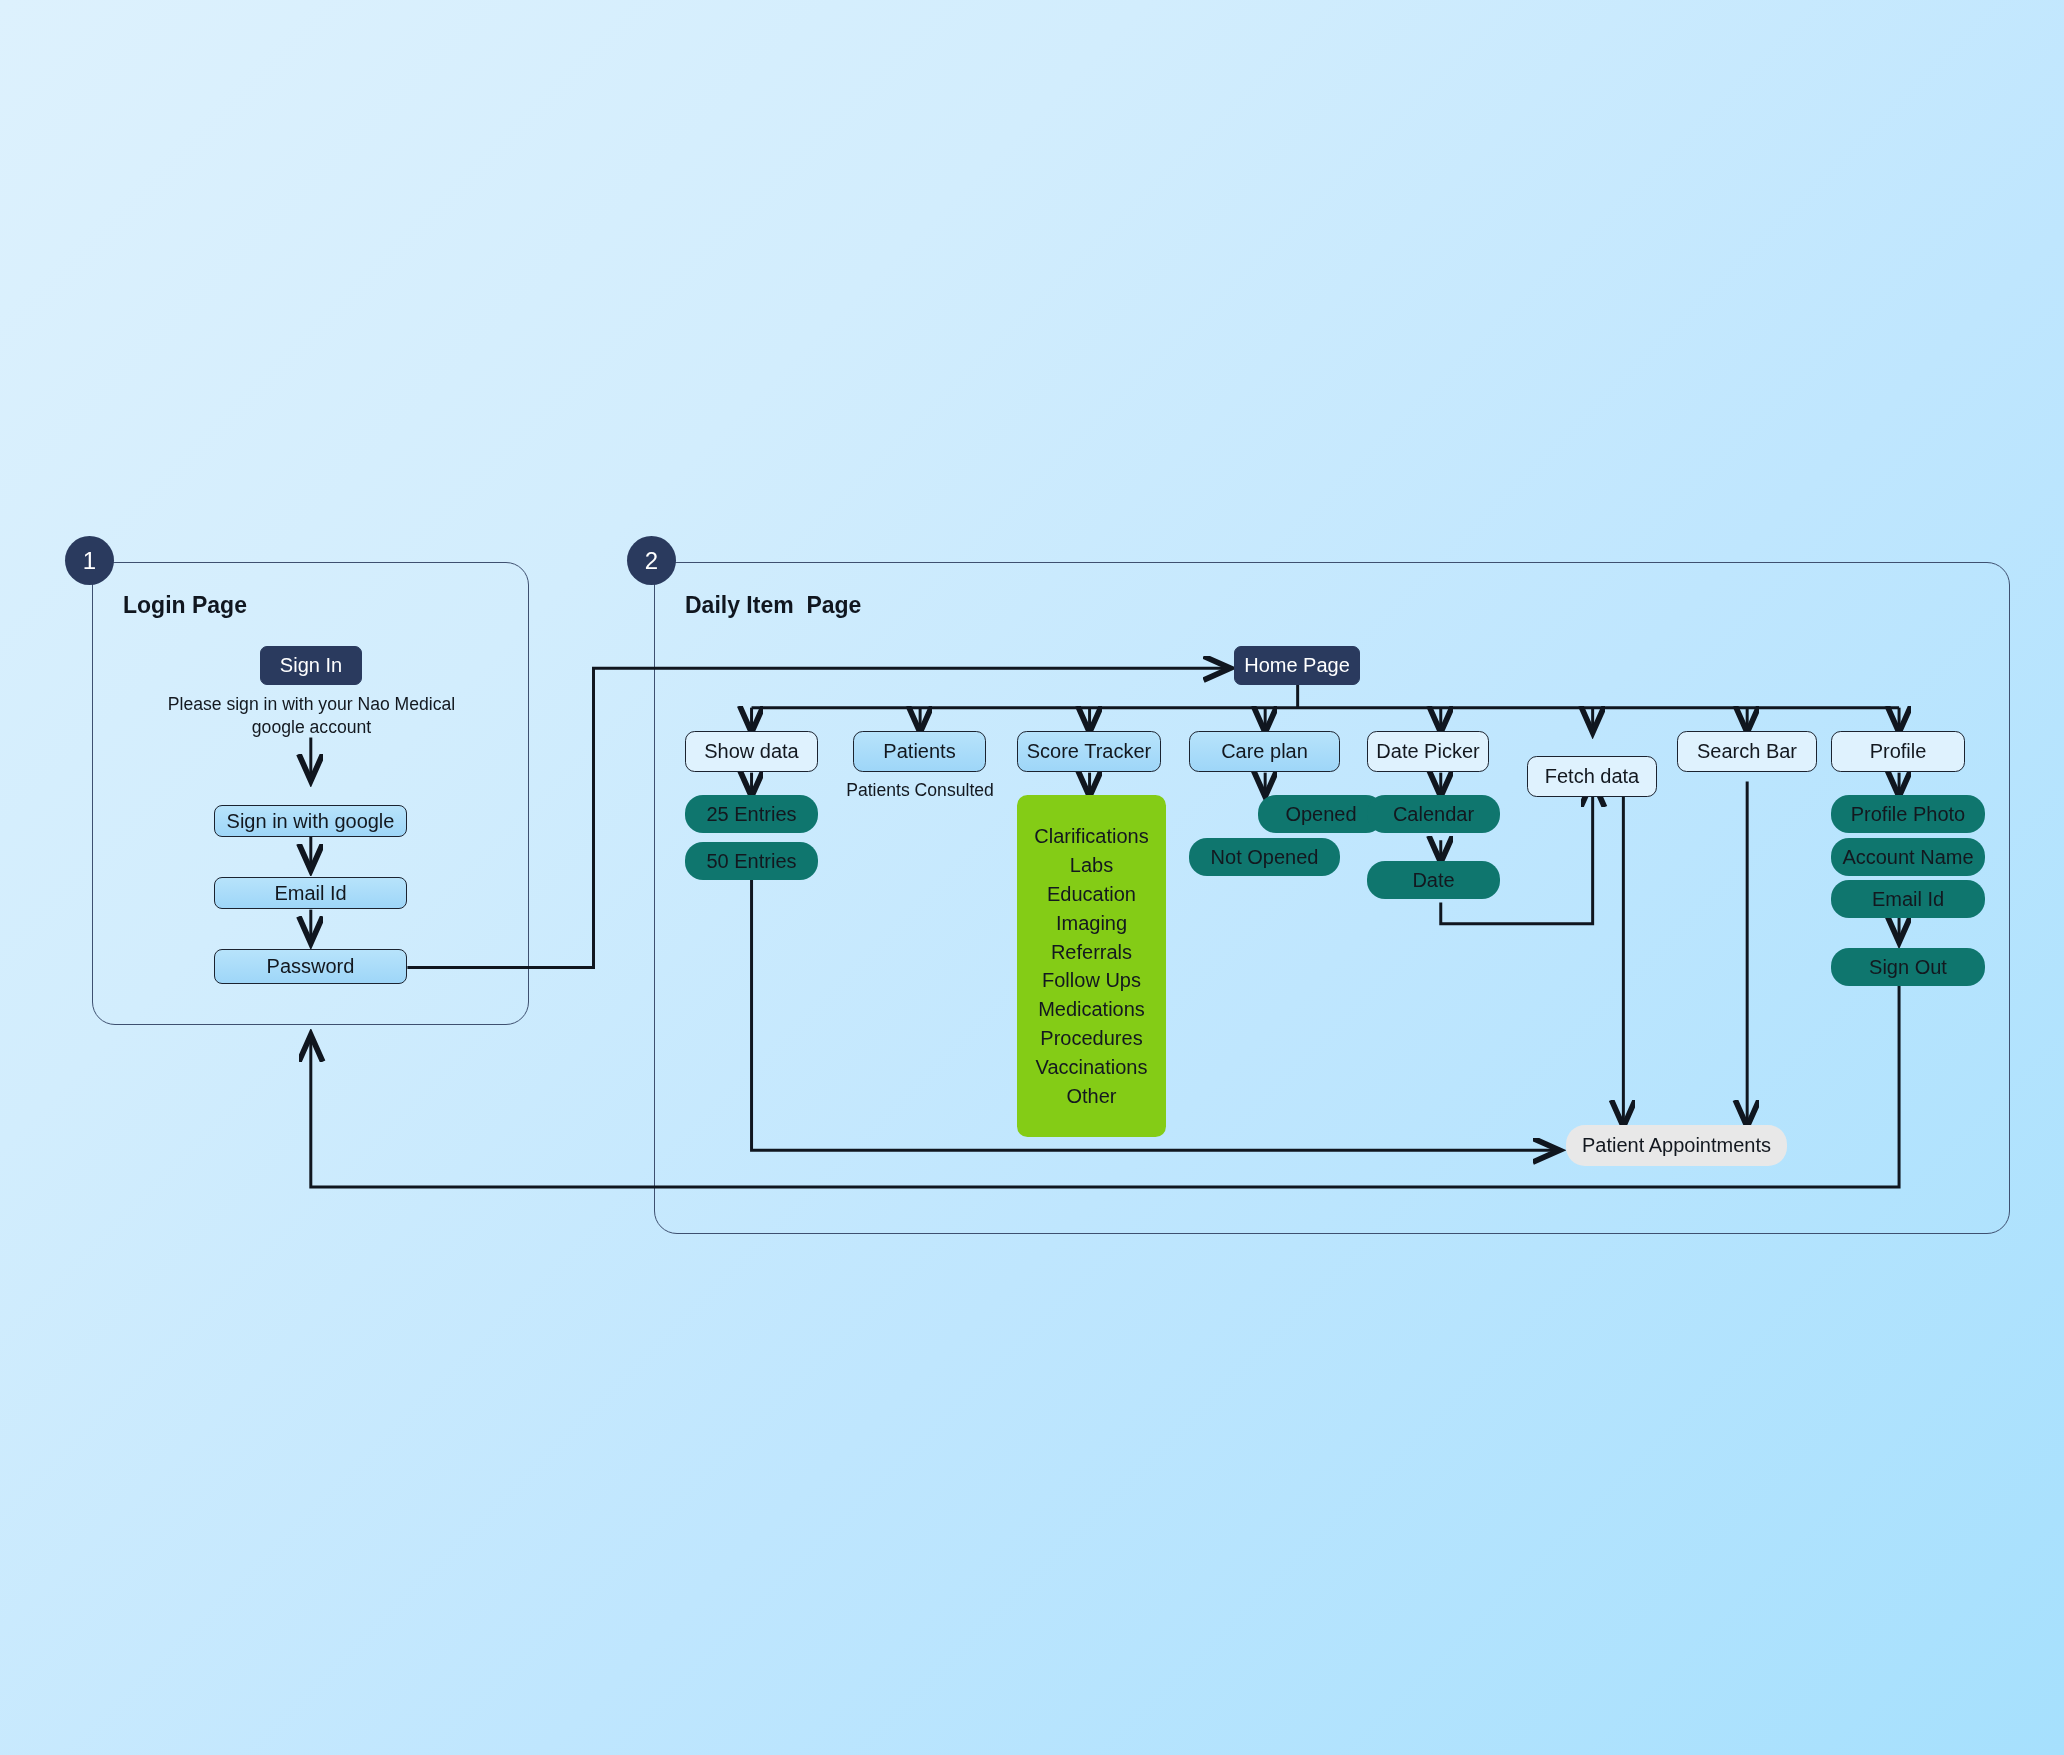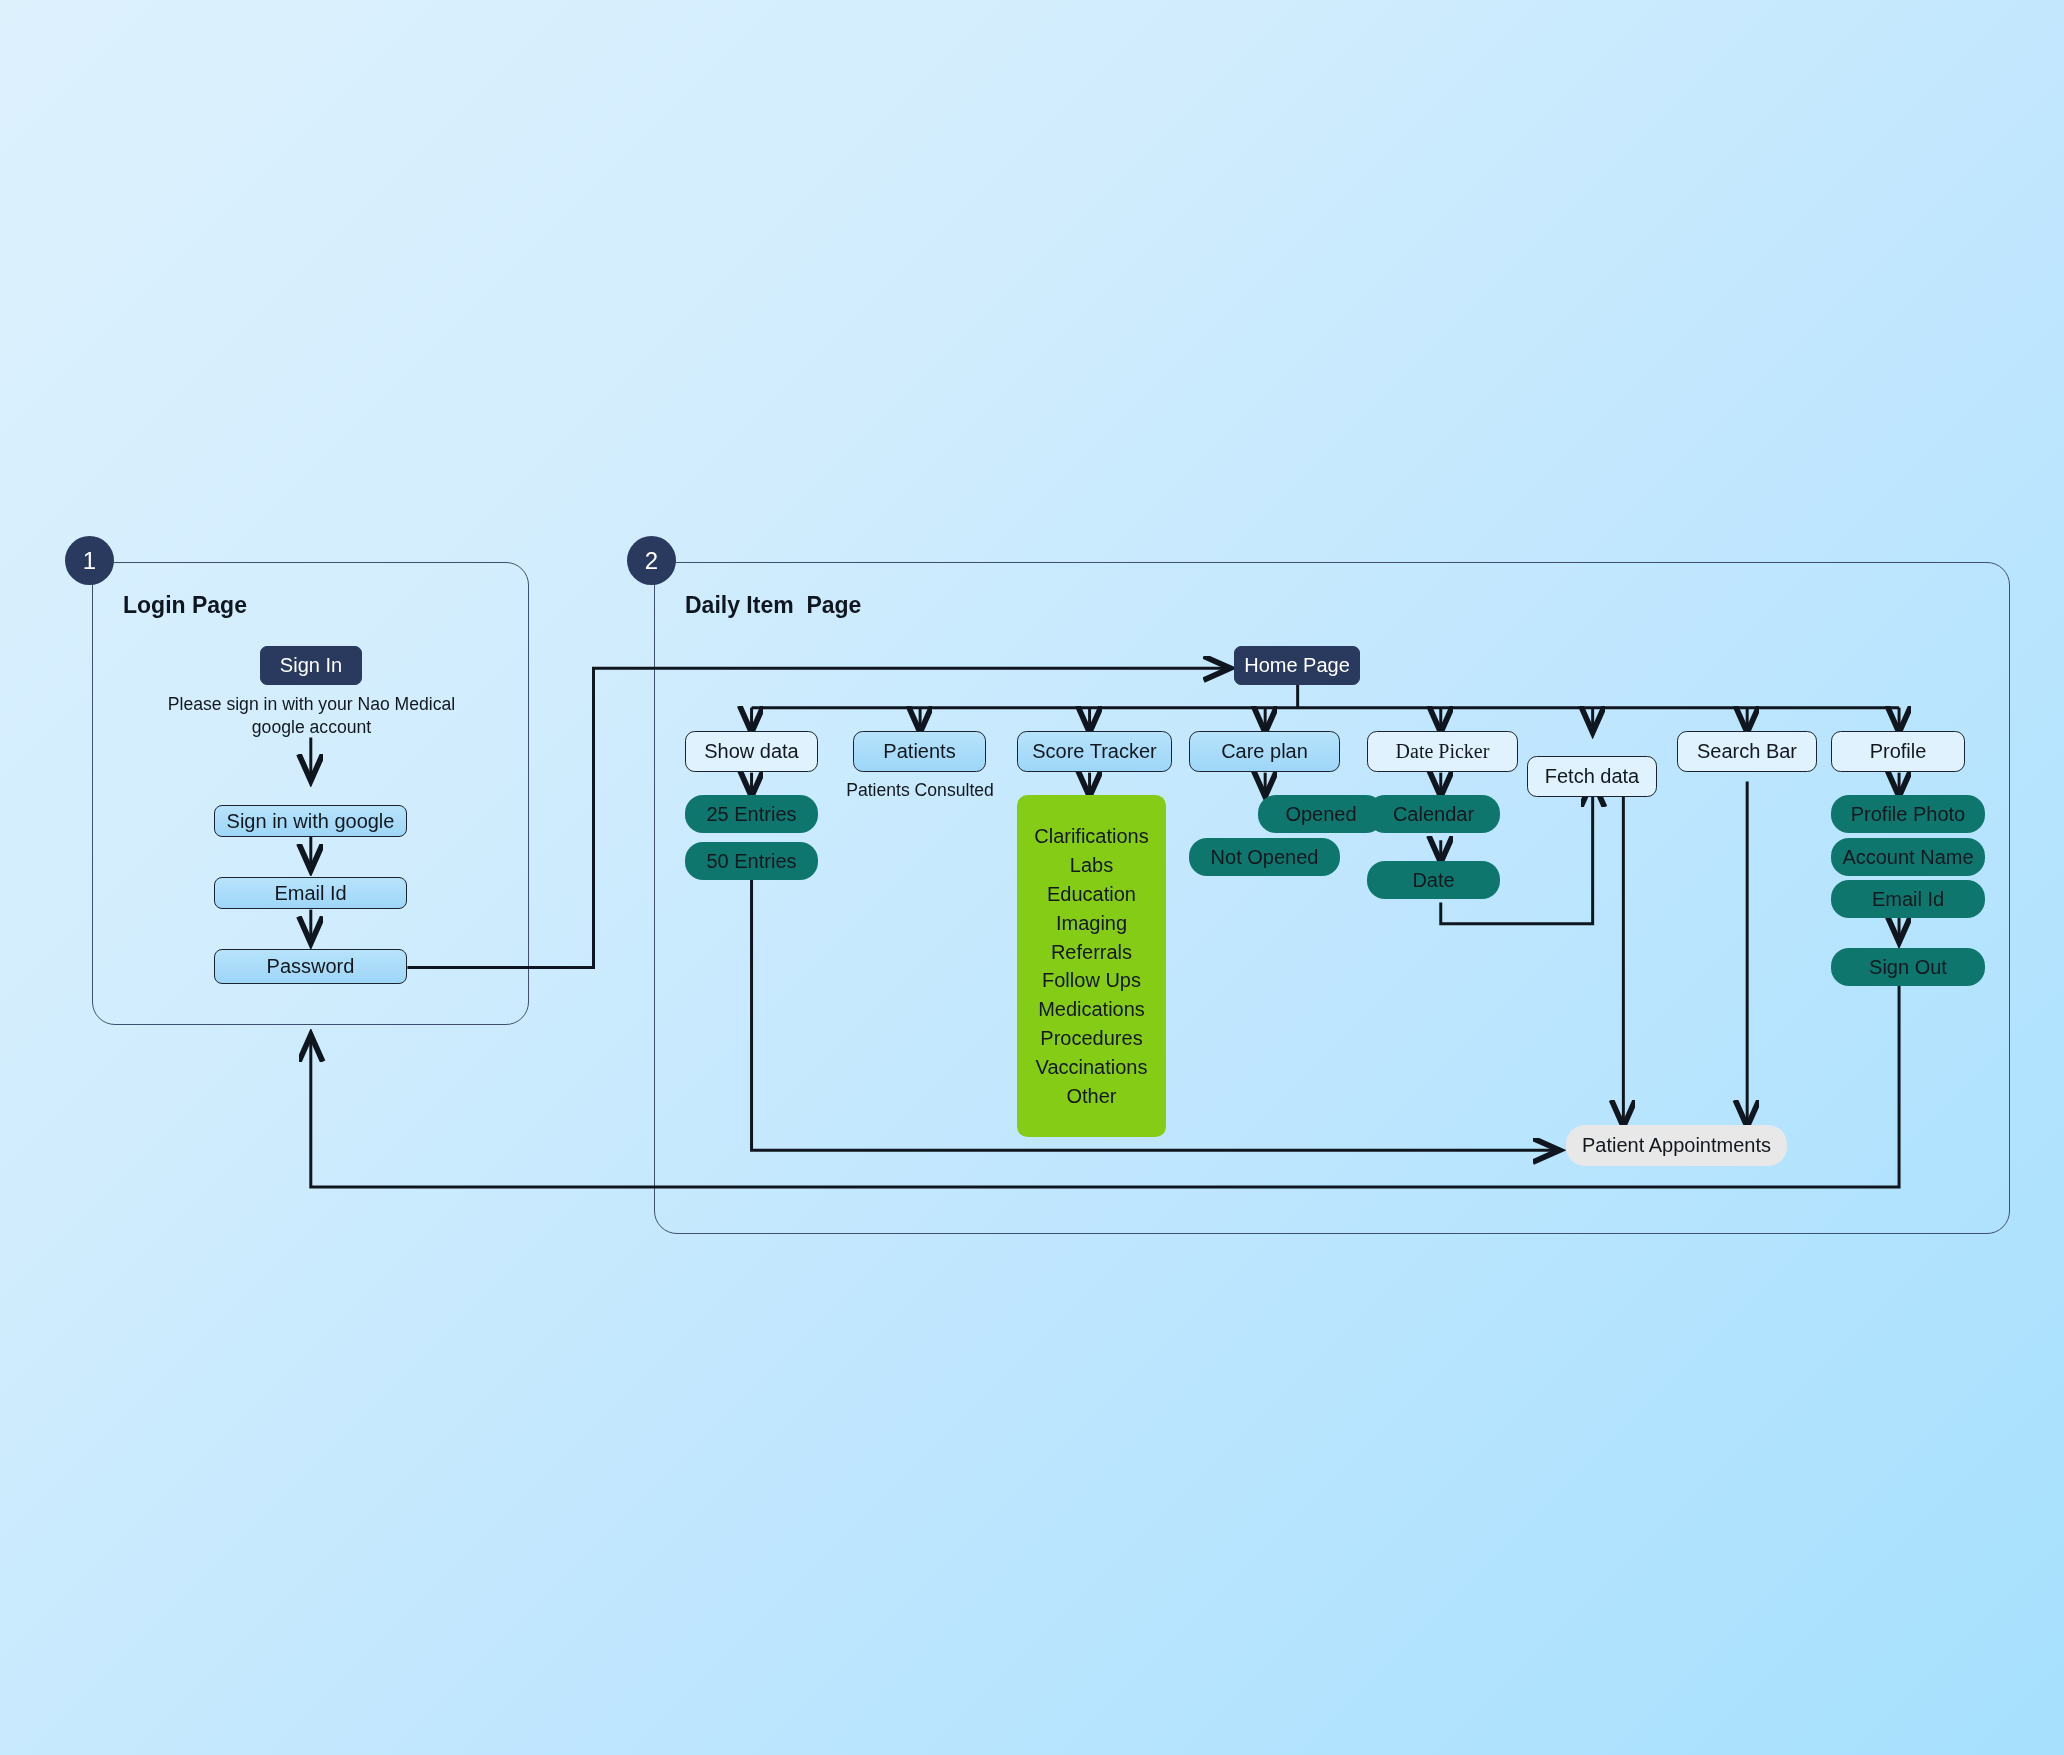--- a/index.html
+++ b/index.html
@@ -112,23 +112,23 @@
   <div class="node n-blue" style="left:214px;top:949px;width:193px;height:35px;">Password</div>
 
   <div class="group" style="left:654px;top:562px;width:1356px;height:672px;"></div>
   <div class="badge" style="left:627px;top:536px;">2</div>
   <div class="group-title" style="left:685px;top:592px;">Daily Item  Page</div>
 
   <div class="node n-dark" style="left:1234px;top:646px;width:126px;height:39px;">Home Page</div>
 
   <div class="node n-pale" style="left:685px;top:731px;width:133px;height:41px;border-radius:9.7px;">Show data</div>
   <div class="node n-blue" style="left:853px;top:731px;width:133px;height:41px;border-radius:9.7px;">Patients</div>
-  <div class="node n-blue" style="left:1017px;top:731px;width:155px;height:41px;border-radius:9.7px;">Score Tracker</div>
+  <div class="node n-blue" style="left:1017px;top:731px;width:144px;height:41px;border-radius:9.7px;">Score Tracker</div>
   <div class="node n-blue" style="left:1189px;top:731px;width:151px;height:41px;border-radius:9.7px;">Care plan</div>
-  <div class="node n-pale" style="left:1367px;top:731px;width:151px;height:41px;border-radius:9.7px;font-family:Liberation Serif, serif;">Date Picker</div>
+  <div class="node n-pale" style="left:1367px;top:731px;width:122px;height:41px;border-radius:9.7px;">Date Picker</div>
   <div class="node n-pale" style="left:1527px;top:731px;width:130px;height:41px;border-radius:9.7px;margin-top:25px;">Fetch data</div>
   <div class="node n-pale" style="left:1677px;top:731px;width:140px;height:41px;border-radius:9.7px;">Search Bar</div>
   <div class="node n-pale" style="left:1831px;top:731px;width:134px;height:41px;border-radius:9.7px;">Profile</div>
 
   <div class="node n-white" style="left:685px;top:795px;width:133px;height:38px;">25 Entries</div>
   <div class="node n-white" style="left:685px;top:842px;width:133px;height:38px;">50 Entries</div>
 
   <div class="caption" style="left:832px;top:779px;width:176px;">Patients Consulted</div>
 
   <div class="listcard" style="left:1017px;top:795px;width:149px;height:342px;">

